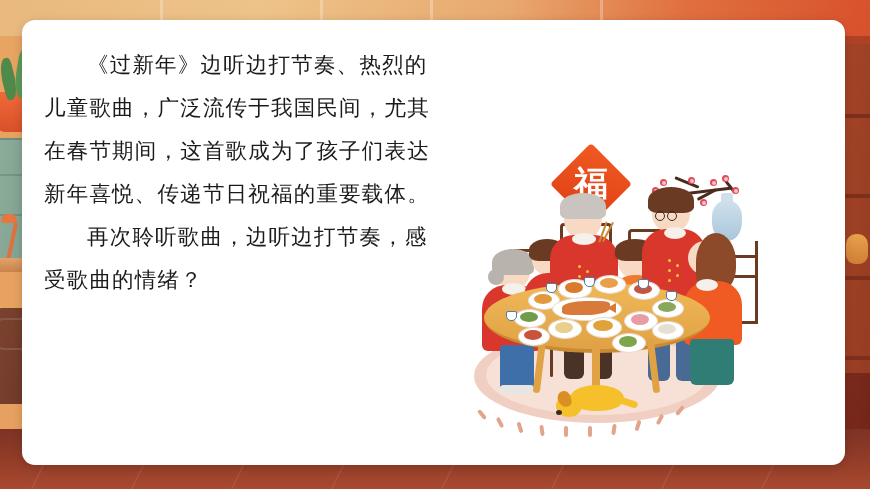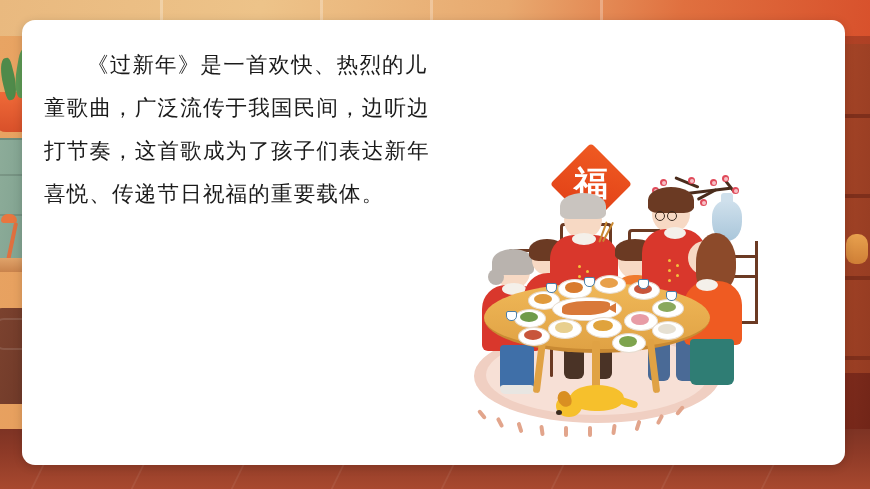--- a/index.html
+++ b/index.html
@@ -184,21 +184,22 @@
       <span class="plank" style="left:470px"></span>
       <span class="plank" style="left:580px"></span>
       <span class="plank" style="left:690px"></span>
       <span class="plank" style="left:790px"></span>
     </div>
   </div>
 
   <div class="card"></div>
 
   <div class="text-col">
-    <p class="para">《过新年》是一首欢快、热烈的儿童歌曲，广泛流传于我国民间，边听边打节奏，这首歌成为了孩子们表达新年喜悦、传递节日祝福的重要载体。</p>
+    <p class="para">《过新年》边听边打节奏、热烈的儿童歌曲，广泛流传于我国民间，尤其在春节期间，这首歌成为了孩子们表达新年喜悦、传递节日祝福的重要载体。</p>
+    <p class="para">再次聆听歌曲，边听边打节奏，感受歌曲的情绪？</p>
   </div>
 
   <div class="illus">
 
     <div class="fu"></div>
     <div class="fu-char">福</div>
 
     <div class="branch">
       <span class="twig" style="left:10px;top:18px;width:74px;height:3px;transform:rotate(-7deg)"></span>
       <span class="twig" style="left:26px;top:8px;width:26px;height:2.5px;transform:rotate(22deg)"></span>

